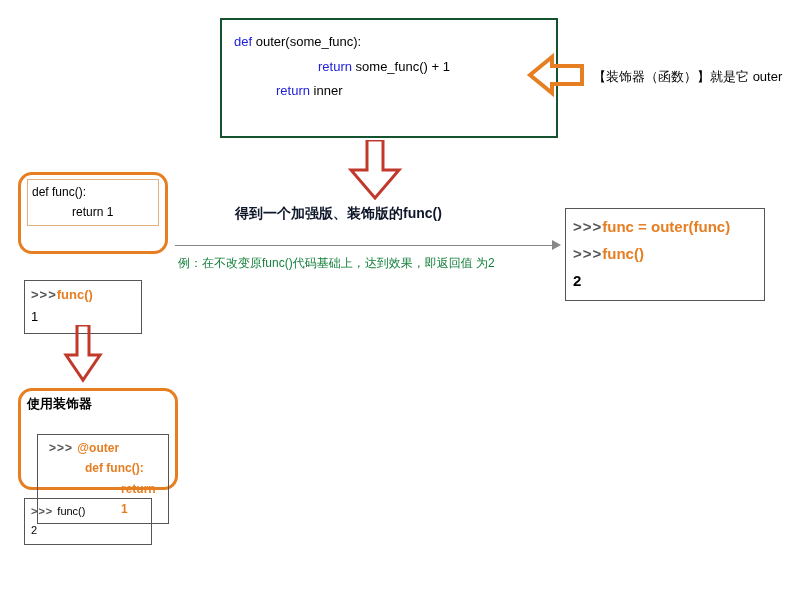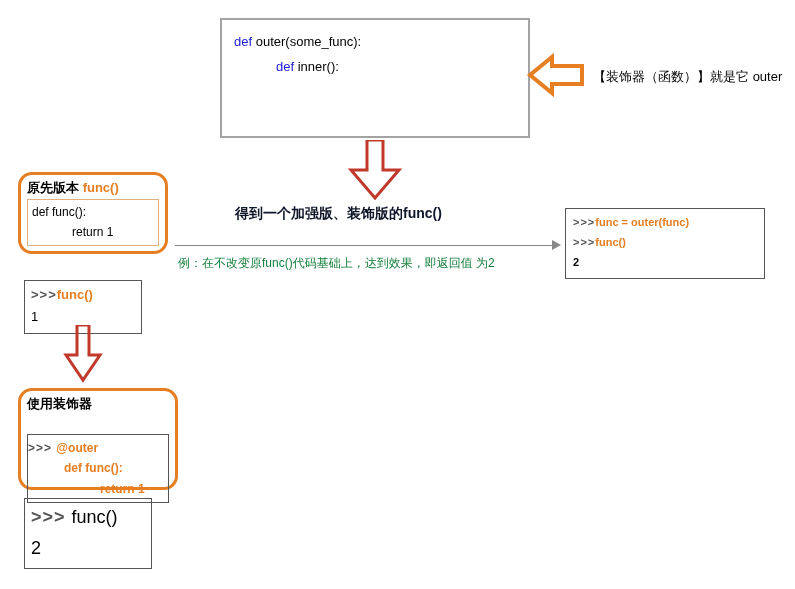--- a/index.html
+++ b/index.html
@@ -17,22 +17,22 @@
   .orange { color: #e67e22; font-weight: bold; }
   .orange-thin { color: #000000; margin-top: 16px; }
   .red-bold { color: #0f172a; font-weight: bold; }
   .gray { color: #15803d; }
   .black { color: #000; }
   .bold { font-weight: bold; }
 
   
   .codebox-top {
     left: 220px; top: 18px;
-    width: 310px; height: 120px;
-    border: 2px solid #a3a3a3;
+    width: 338px; height: 120px;
+    border: 2px solid #14532d;
     padding: 10px 12px;
     box-sizing: border-box;
     line-height: 1.9;
   }
 
   
   .arrow-left {
     left: 530px; top: 55px;
     width: 55px; height: 40px;
   }
@@ -115,58 +115,62 @@
     left: 18px; top: 388px;
     width: 160px; height: 102px;
     border: 3px solid #e67e22;
     border-radius: 14px;
     box-sizing: border-box;
     padding: 4px 6px 6px 6px;
   }
   .rbox-left2 .title { font-size: 13px; margin-bottom: 21px; }
   .rbox-left2 .inner {
     border: 1px solid #555;
-    padding: 3px 0;
+    padding: 3px 11px;
     line-height: 1.7;
     font-size: 12px;
+    margin-left: 10px;
   }
 
   
   .callbox2 {
     left: 24px; top: 498px;
     width: 128px;
     border: 1px solid #555;
     padding: 3px 6px 5px 6px;
     line-height: 1.7;
-    font-size: 18px;
+    font-size: 11px;
     box-sizing: border-box;
   }
 
   
   .rightbox {
     left: 565px; top: 208px;
     width: 200px;
     border: 1px solid #555;
     padding: 4px 7px 6px 7px;
     line-height: 1.8;
-    font-size: 11px;
+    font-size: 15px;
     box-sizing: border-box;
   }
 
   .prompt { color: #555; font-weight: bold; letter-spacing: 1px; }
 </style>
 </head>
 <body>
 
 <div class="abs codebox-top">
   <div>
     <span class="kw">def </span><span>outer(some_func):</span>
   </div>
+  <div style="padding-left:84px">
+    <span class="kw">return </span><span>some_func() + </span><span class="orange-thin">1</span>
+  </div>
   <div style="padding-left:42px">
-    <span class="kw">def </span><span>inner():</span>
+    <span class="kw">return </span><span>inner</span>
   </div>
 </div>
 
 <div class="abs arrow-left">
   <svg width="55" height="40" viewBox="0 0 55 40">
     <polygon points="0,20 22,2 22,11 52,11 52,29 22,29 22,38" fill="none" stroke="#e67e22" stroke-width="4" stroke-linejoin="miter"></polygon>
   </svg>
 </div>
 
 <div class="abs annot-right">
@@ -180,23 +184,20 @@
 </div>
 
 <div class="abs middle-text red-bold">得到一个加强版、装饰版的func()</div>
 
 <div class="abs hline"></div>
 <div class="abs hline-arrowhead"></div>
 
 <div class="abs gray-text gray">例：在不改变原func()代码基础上，达到效果，即返回值 为2</div>
 
 <div class="abs rbox-left1">
-  <div class="title">
-    <span class="bold">原先版本 </span><span class="orange">func()</span>
-  </div>
   <div class="inner">
     <div>
       <span class="orange-thin">def </span><span class="orange-thin">func():</span>
     </div>
     <div style="padding-left:40px">
       <span class="orange-thin">return </span><span class="orange-thin">1</span>
     </div>
   </div>
 </div>
 

